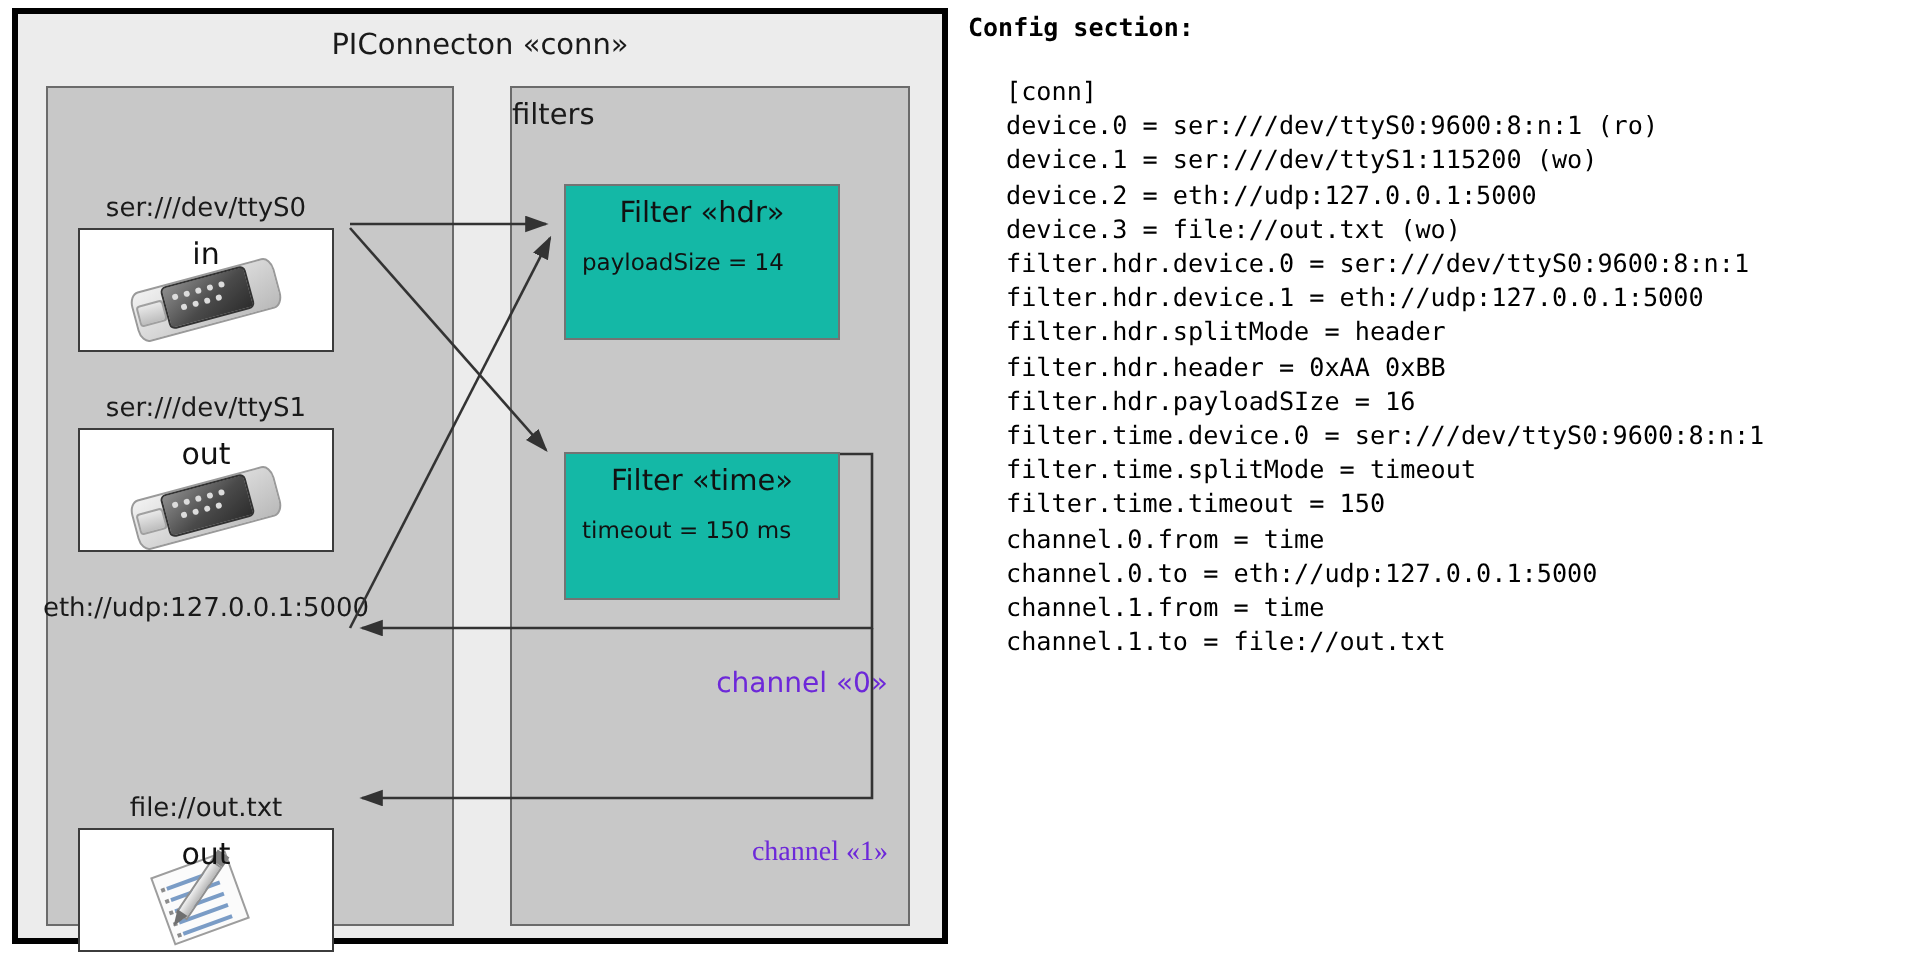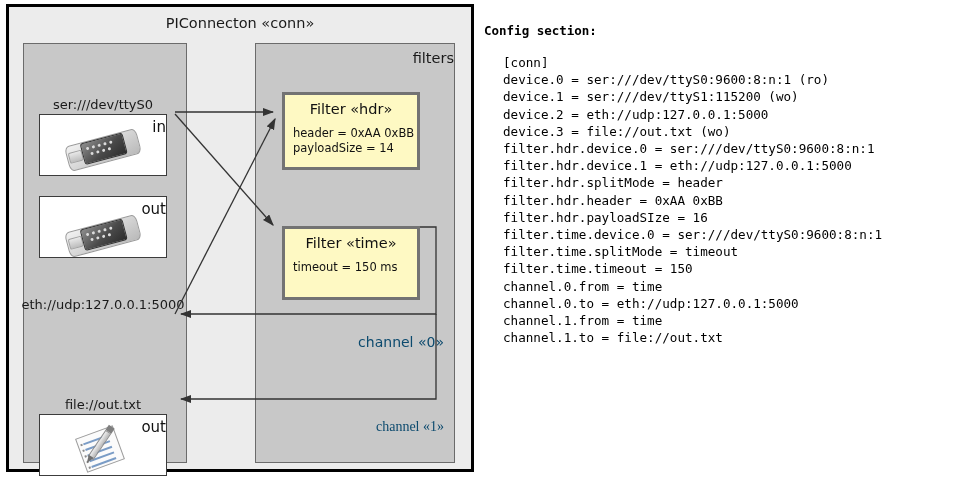--- a/index.html
+++ b/index.html
@@ -38,35 +38,35 @@
 
   .group-box {
     position: absolute;
     background: #c8c8c8;
     border: 1px solid #6b6b6b;
     box-sizing: border-box;
   }
   #devices-group {
     left: 14px;
     top: 36px;
-    width: 164px;
+    width: 204px;
     height: 420px;
   }
   #filters-group {
     left: 246px;
     top: 36px;
     width: 200px;
     height: 420px;
   }
   #filters-title {
     position: absolute;
     left: 0;
     top: 6px;
     width: 100%;
-    text-align: right;
+    text-align: left;
     font-size: 14.5px;
     color: #1a1a1a;
   }
 
   
   .device {
     position: absolute;
     left: 15px;
     width: 128px;
   }
@@ -90,21 +90,21 @@
     box-sizing: border-box;
     overflow: hidden;
   }
   .device-dir {
     position: absolute;
     z-index: 3;
     font-size: 15px;
     color: #111111;
     line-height: 1;
   }
-  .dir-center { left: 0; top: 5px; width: 100%; text-align: right; }
+  .dir-center { left: 0; top: 5px; width: 100%; text-align: center; }
   .dir-left   { left: 6px; top: 5px; }
 
   #dev-ser0  { top: 52px; }
   #dev-ser1  { top: 152px; }
   #dev-eth   { top: 252px; }
   #dev-file  { top: 352px; }
 
   
   .icon-wrap { position: absolute; inset: 0; }
 
@@ -263,22 +263,22 @@
     left: 0; top: 0;
     width: 7px; height: 6px;
     background: #7f7f7f;
   }
 
   
   .filter-card {
     position: absolute;
     left: 26px;
     width: 138px;
-    background: #fef9c3;
-    border: 3px solid #737373;
+    background: #14b8a6;
+    border: 1px solid #737373;
     box-sizing: border-box;
   }
   #filter-hdr  { top: 48px;  height: 78px; }
   #filter-time { top: 182px; height: 74px; }
   .filter-title {
     text-align: center;
     font-size: 14.5px;
     color: #111;
     margin-top: 6px;
   }
@@ -287,21 +287,21 @@
     font-size: 11.5px;
     color: #111;
     line-height: 15px;
   }
 
   
   .channel-label {
     position: absolute;
     right: 10px;
     font-size: 14px;
-    color: #0c4a6e;
+    color: #6d28d9;
     white-space: nowrap;
     margin-left: 32px;
   }
   #channel-0-label { top: 290px; }
   #channel-1-label { top: 375px; font-family: Liberation Serif, serif; }
 
   
   #wires {
     position: absolute;
     left: 0; top: 0;
@@ -315,21 +315,20 @@
     left: 484px;
     top: 6px;
     width: 474px;
   }
   #config-heading {
     font-family: "DejaVu Sans Mono", monospace;
     font-weight: bold;
     font-size: 12.5px;
     color: #000;
     margin-bottom: 16px;
-    margin-top: 17px;
   }
   #config-lines {
     font-family: "DejaVu Sans Mono", monospace;
     font-size: 12.6px;
     line-height: 17.2px;
     color: #000;
     white-space: pre;
     margin-left: 19px;
   }
   .cfg-line { white-space: pre; }
@@ -362,20 +361,21 @@
                 <i style="left:9px;top:6px"></i>
               <i style="left:15px;top:6px"></i>
                 <i style="left:21px;top:6px"></i>
             </div>
           </div>
         </div>
       </div>
     </div>
 
     <div class="device" id="dev-ser1">
+      <div class="device-label">ser:///dev/ttyS1</div>
       <div class="device-box">
         <div class="device-dir dir-center">out</div>
         <div class="icon-wrap">
           <div class="db9" style="top:24px;">
             <div class="db9-shell"></div>
             <div class="db9-tab"></div>
             <div class="db9-body"></div>
             <div class="db9-pins">
               <i style="left:0;top:0"></i>
                 <i style="left:6px;top:0"></i>
@@ -422,21 +422,20 @@
       </div>
     </div>
   </div>
 
   <div class="group-box" id="filters-group">
     <div id="filters-title">filters</div>
 
     <div class="filter-card" id="filter-hdr">
       <div class="filter-title">Filter «hdr»</div>
       <div class="filter-props">
-        <div>header = 0xAA 0xBB</div>
         <div>payloadSize = 14</div>
       </div>
     </div>
 
     <div class="filter-card" id="filter-time">
       <div class="filter-title">Filter «time»</div>
       <div class="filter-props">
         <div>timeout = 150 ms</div>
       </div>
     </div>

